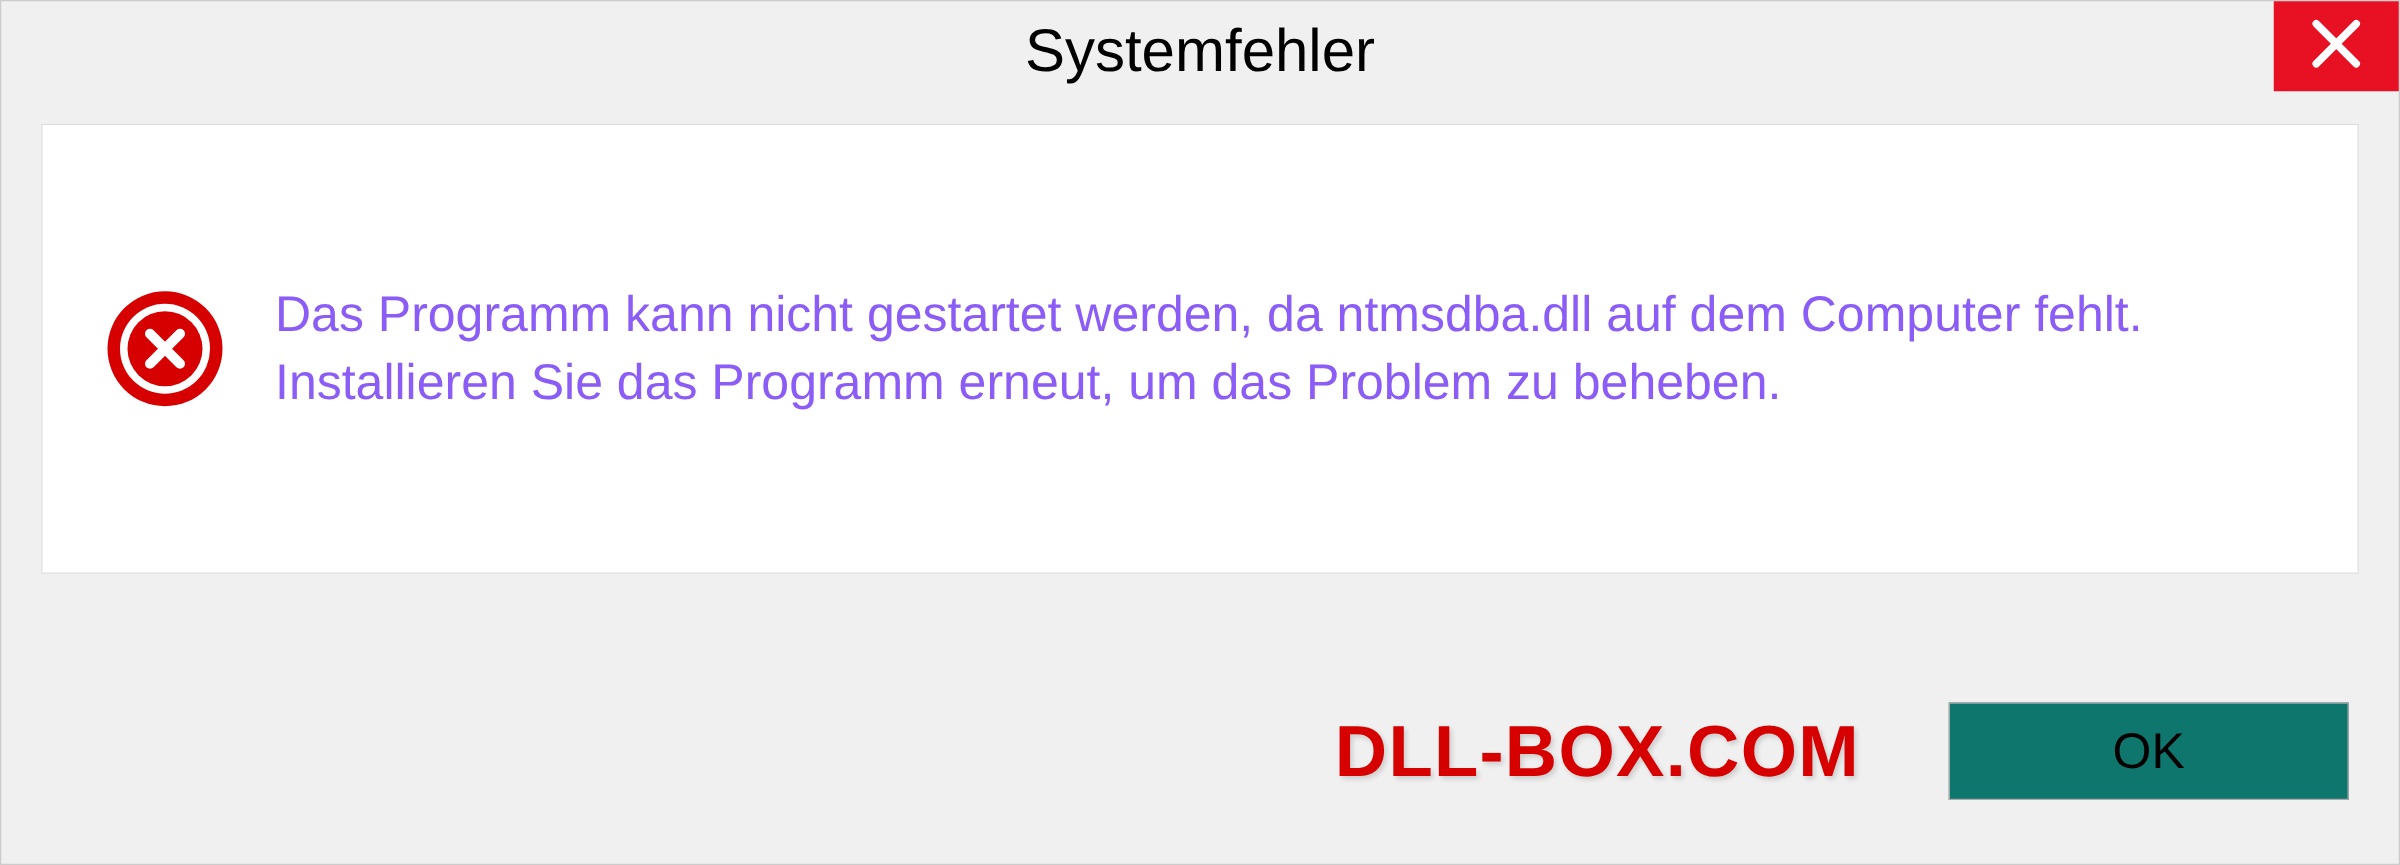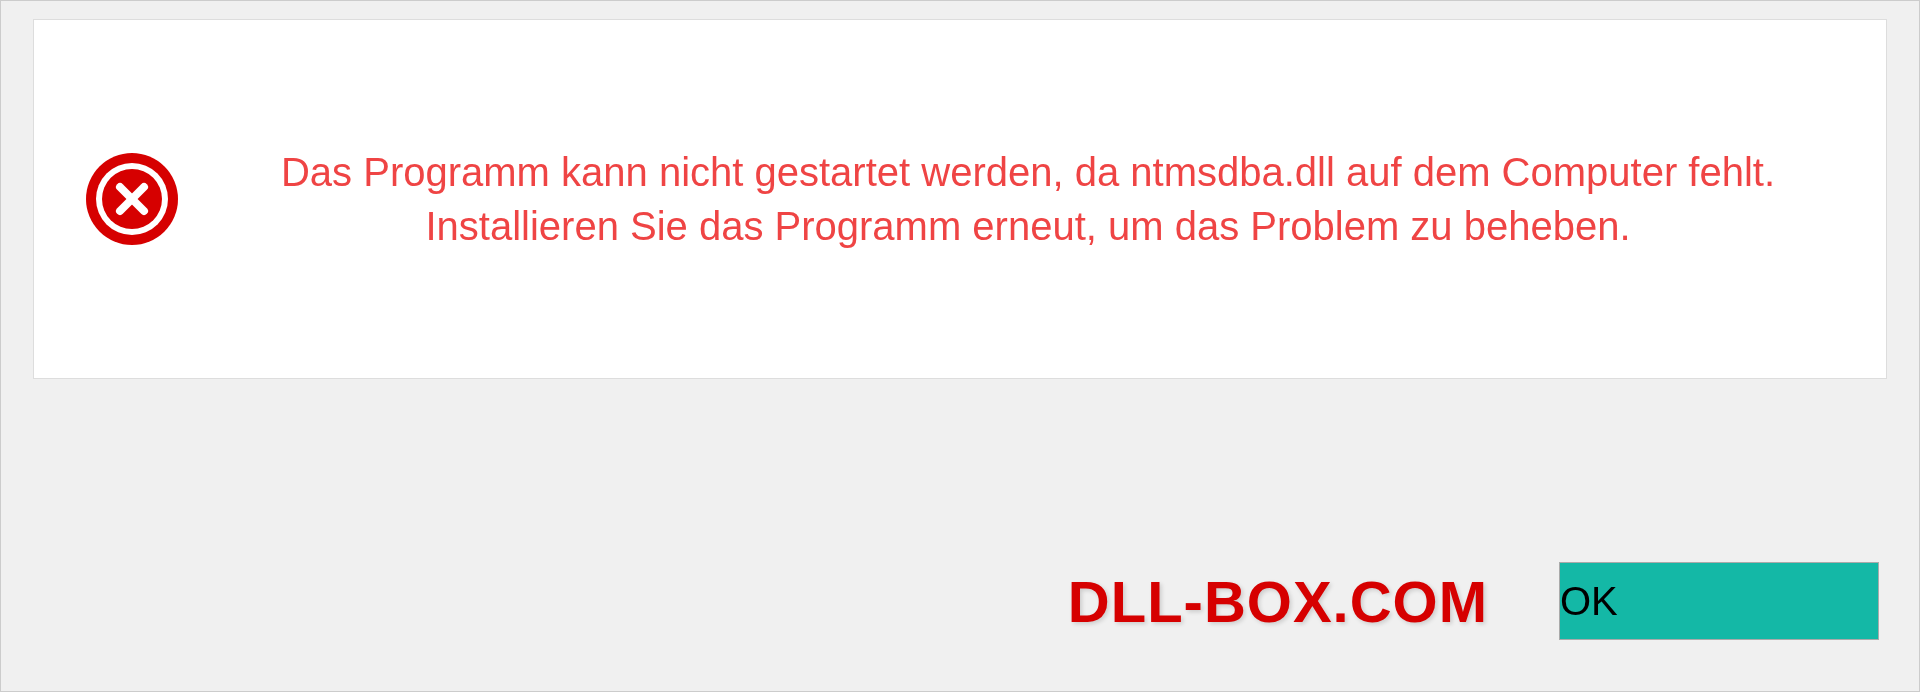--- a/index.html
+++ b/index.html
@@ -64,23 +64,22 @@
       width: 96px;
       height: 96px;
       margin-right: 40px;
     }
     .error-icon svg {
       width: 96px;
       height: 96px;
     }
     .message {
       font-size: 40px;
-      color: #ef4444;
+      color: #8b5cf6;
       line-height: 1.35;
-      text-align: center;
     }
     .footer {
       position: absolute;
       bottom: 0;
       left: 0;
       right: 0;
       height: 180px;
       display: flex;
       align-items: center;
       justify-content: flex-end;
@@ -91,34 +90,45 @@
       font-size: 58px;
       font-weight: 900;
       color: #d60000;
       letter-spacing: 1px;
       font-family: Arial, sans-serif;
       text-shadow: 2px 2px 4px rgba(0,0,0,0.15);
     }
     .ok-button {
       width: 320px;
       height: 78px;
-      background: #14b8a6;
+      background: #0f766e;
       border: 1px solid #aaa;
       font-size: 40px;
       color: #000;
       display: flex;
       align-items: center;
-      justify-content: flex-start;
+      justify-content: center;
       cursor: pointer;
     }
   </style>
 </head>
 <body>
 
 <div class="dialog">
+  <div class="titlebar">
+    <div class="title">Systemfehler</div>
+    <div class="close-button">
+      <span>
+        <svg viewBox="0 0 44 44">
+          <line x1="6" y1="6" x2="38" y2="38" stroke="#fff" stroke-width="6" stroke-linecap="round"></line>
+          <line x1="38" y1="6" x2="6" y2="38" stroke="#fff" stroke-width="6" stroke-linecap="round"></line>
+        </svg>
+      </span>
+    </div>
+  </div>
 
   <div class="content-area">
     <div class="error-icon">
       <svg viewBox="0 0 96 96">
         <circle cx="48" cy="48" r="46" fill="#d60000"></circle>
         <circle cx="48" cy="48" r="36" fill="#fff"></circle>
         <circle cx="48" cy="48" r="30" fill="#d60000"></circle>
         <line x1="36" y1="36" x2="60" y2="60" stroke="#fff" stroke-width="8" stroke-linecap="round"></line>
         <line x1="60" y1="36" x2="36" y2="60" stroke="#fff" stroke-width="8" stroke-linecap="round"></line>
       </svg>

